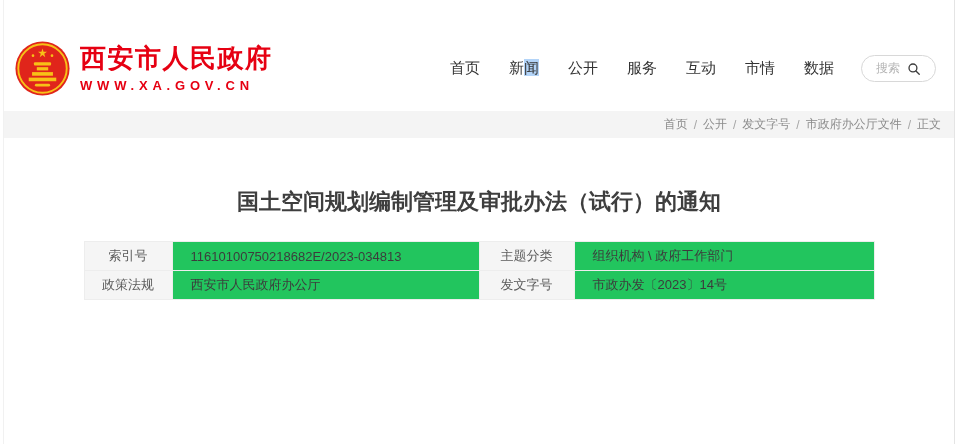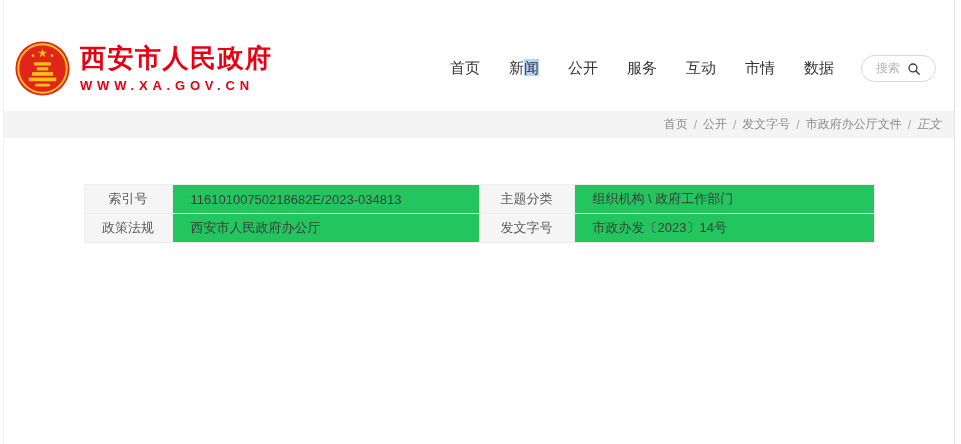--- a/index.html
+++ b/index.html
@@ -52,21 +52,21 @@
   }
   .search-placeholder{font-size:12px;color:#b5b5b5;}
   .search-icon-svg{width:14px;height:14px;display:block;}
   
   .breadcrumb-bar{
     height:27px;background:var(--crumb-bg);
     display:flex;align-items:center;justify-content:flex-end;
     padding-right:13px;font-size:12px;color:var(--crumb-text);
   }
   .breadcrumb-bar .crumb{color:var(--crumb-text);text-decoration:none;cursor:pointer;}
-  .breadcrumb-bar .crumb-current{color:var(--crumb-text);font-style:italic;}
+  .breadcrumb-bar .crumb-current{color:var(--crumb-text);}
   .breadcrumb-bar .crumb-sep{margin:0 6px;color:#a5a5a5;}
   
   .doc-title{
     margin:46px 0 0;text-align:center;
     font-size:22px;font-weight:600;color:var(--title-color);line-height:36px;
   }
   .doc-title .title-line{display:block;}
   
   .meta-table{
     width:790px;margin:21px auto 0;border-collapse:collapse;
@@ -135,20 +135,21 @@
     <span class="crumb-sep">/</span>
     <a class="crumb">发文字号</a>
     <span class="crumb-sep">/</span>
     <a class="crumb">市政府办公厅文件</a>
     <span class="crumb-sep">/</span>
     <span class="crumb-current">正文</span>
   </div>
 
   <main>
     <h1 class="doc-title">
+      <span class="title-line">国土空间规划编制管理及审批办法（试行）的通知</span>
     </h1>
 
     <table class="meta-table">
       <colgroup>
         <col class="col-label1">
           <col class="col-value1">
           <col class="col-label2">
           <col class="col-value2">
       </colgroup>
       <tbody>

